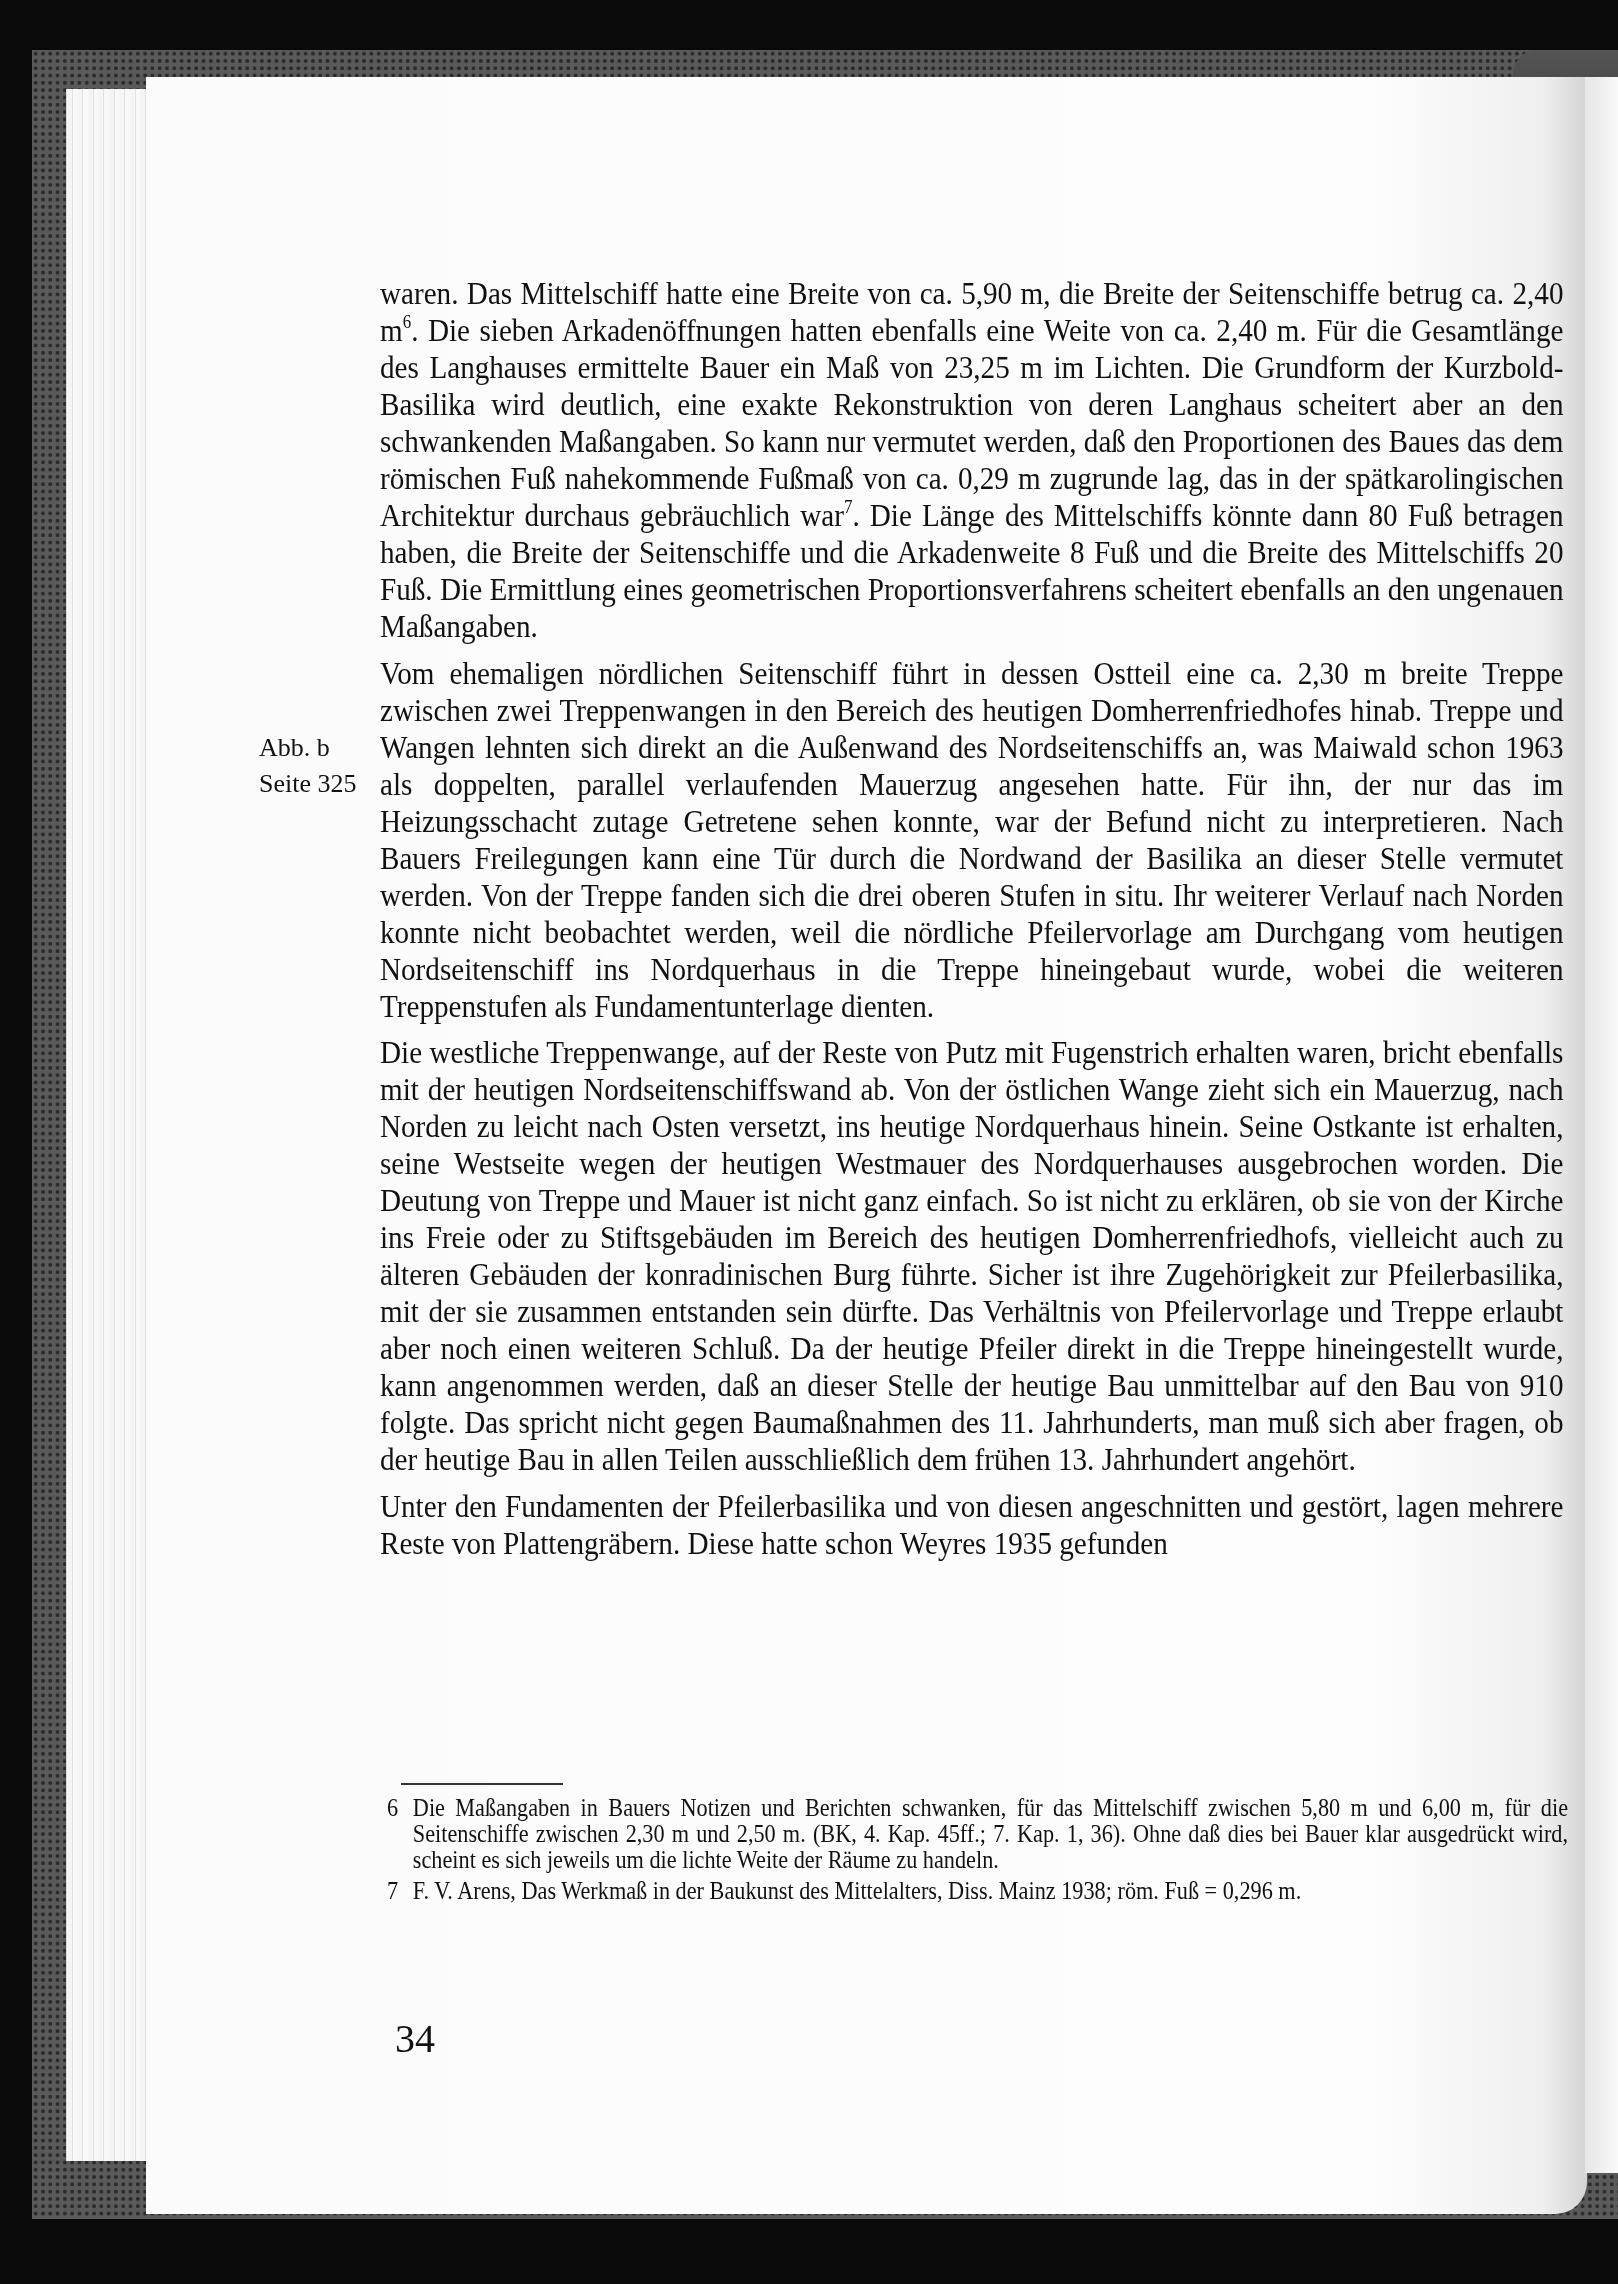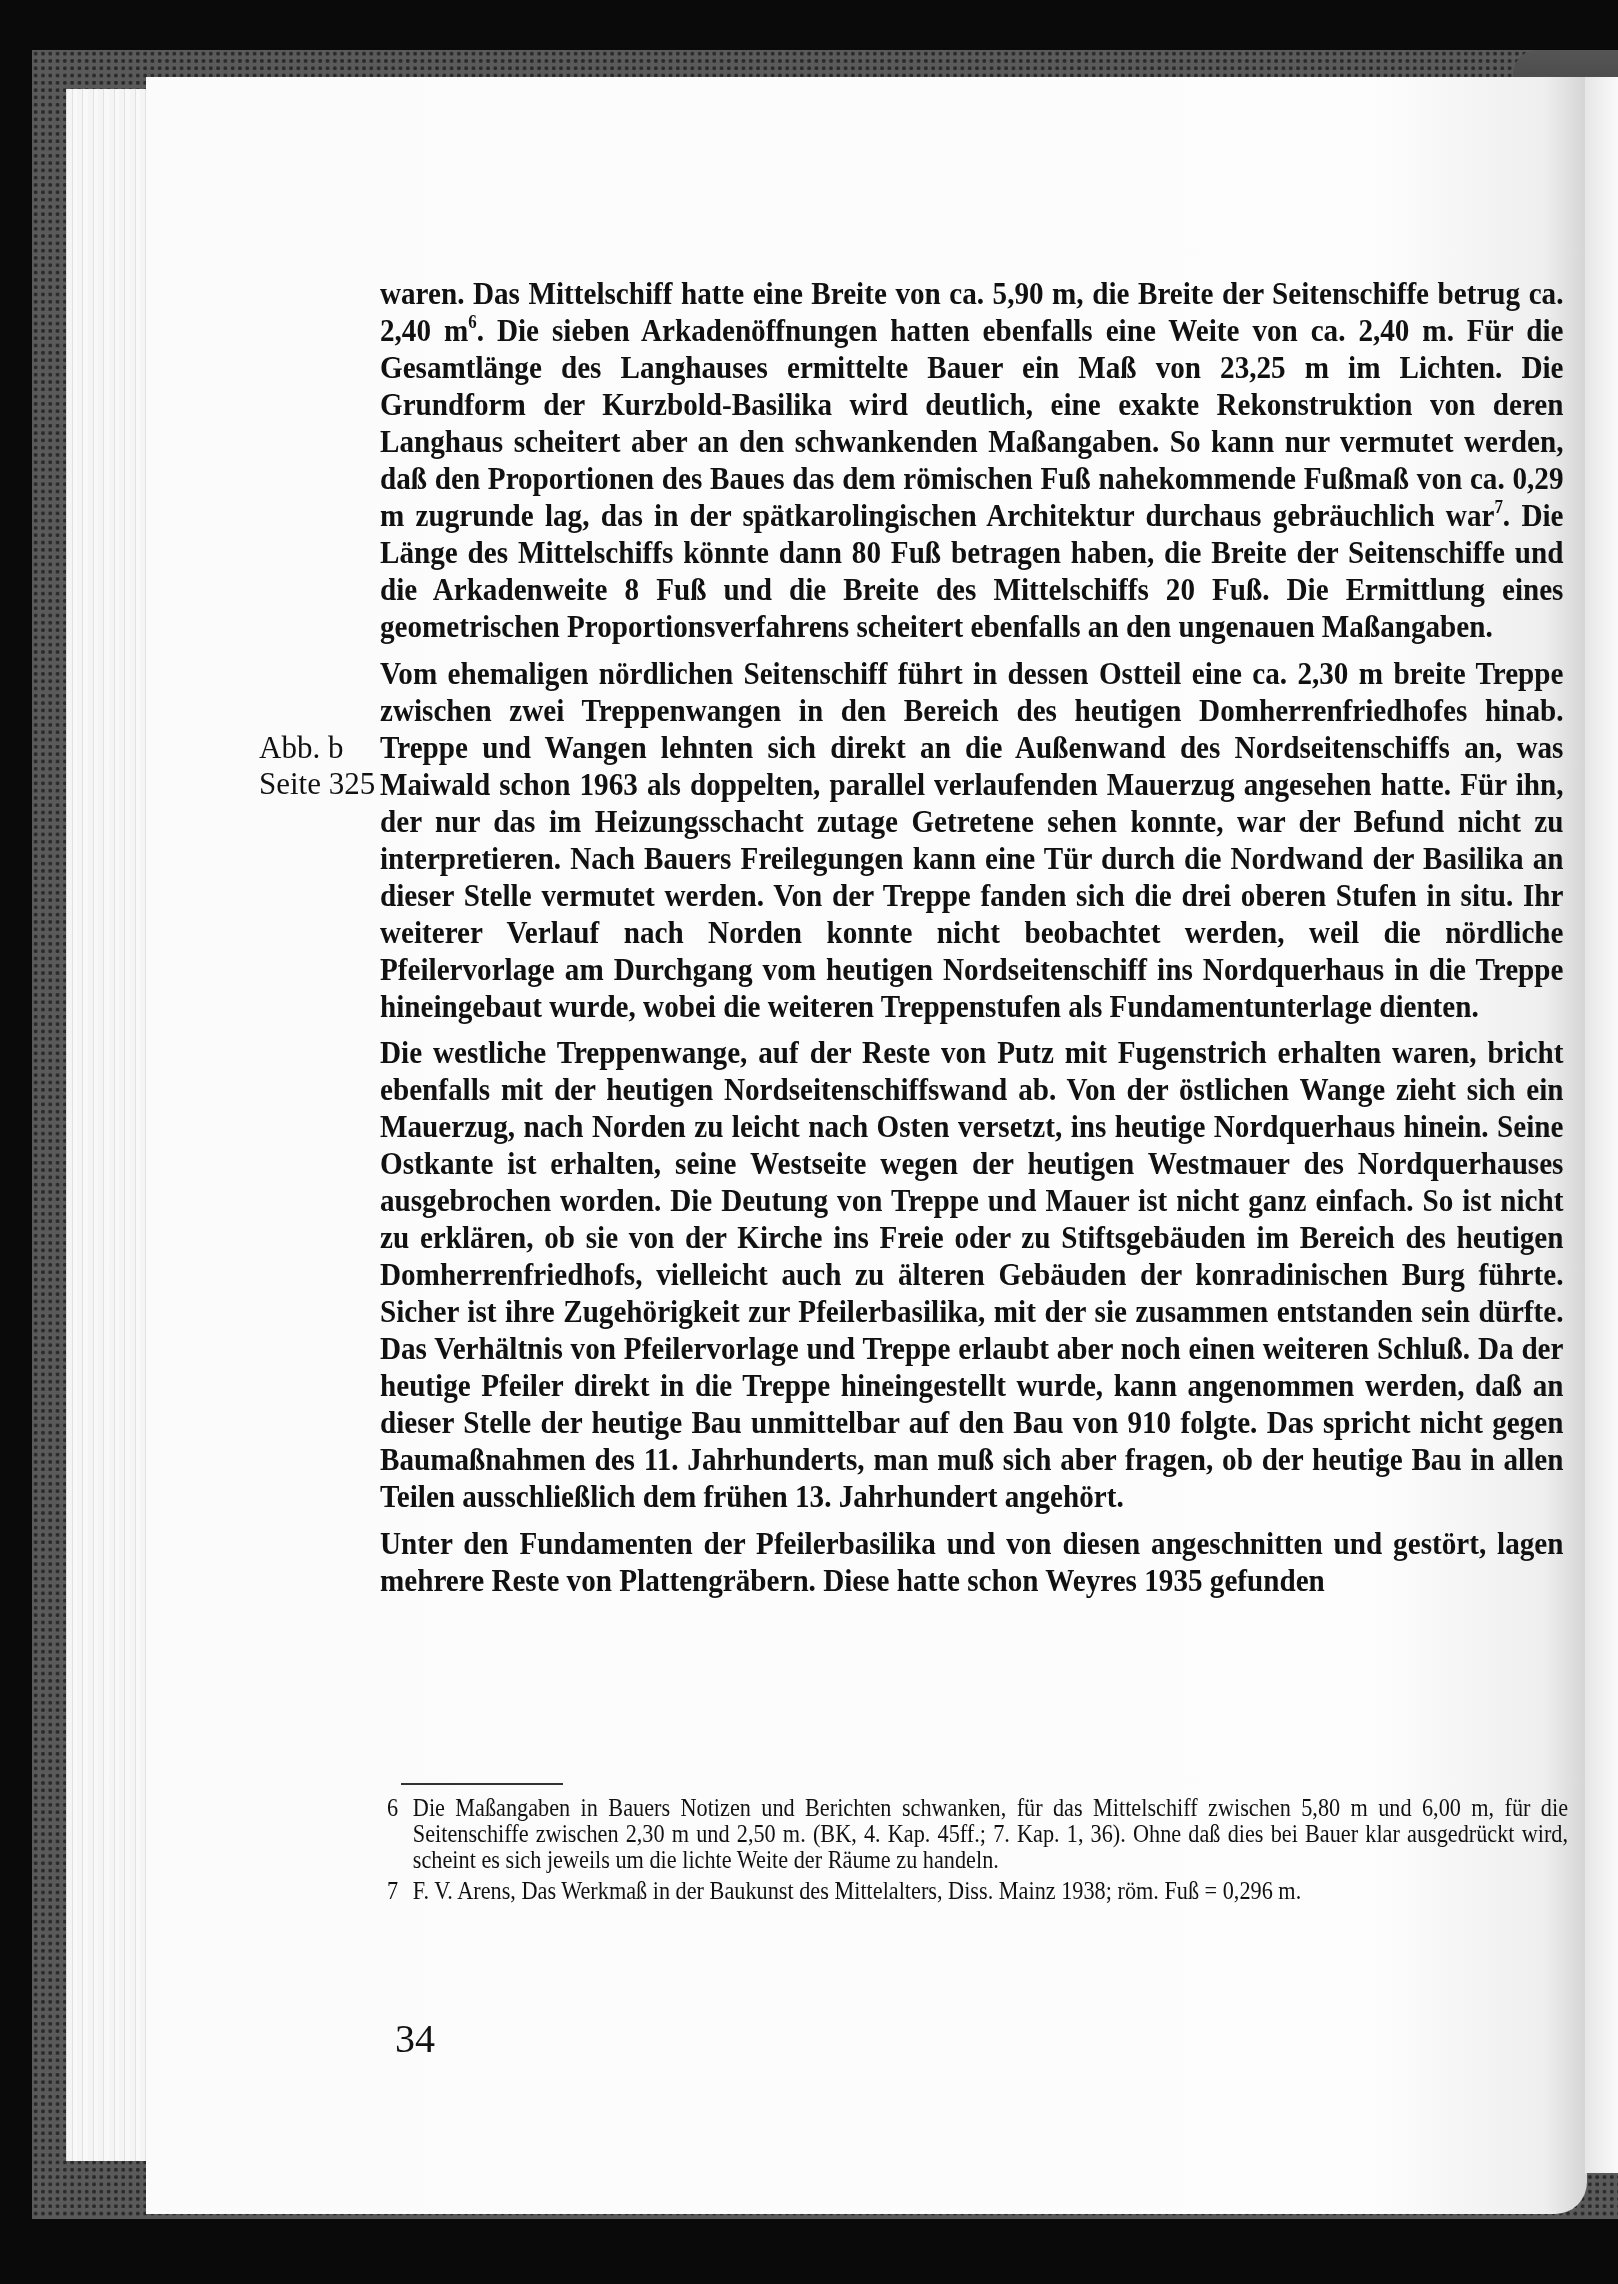--- a/index.html
+++ b/index.html
@@ -33,31 +33,31 @@
     .page {
       position: absolute; left: 146px; top: 77px; width: 1441px; height: 2137px;
       background: linear-gradient(90deg, #fbfbfb 0%, #fdfdfd 85%, #efefef 97%, #d4d4d4 100%);
       border-radius: 0 0 32px 0;
     }
     .page-edge {
       position: absolute; right: 0; top: 77px; width: 34px; height: 2096px;
       background: linear-gradient(90deg, #e6e6e6, #fafafa);
     }
     .content {
-      position: absolute; left: 380px; top: 275px; width: 1182px; font-weight: bold;
+      position: absolute; left: 380px; top: 275px; width: 1182px;
     }
     .body-text {
       font-size: 31px; line-height: 37px; text-align: justify;
       transform: scaleX(0.94); transform-origin: left top; width: 1259px;
     }
     .body-text p { margin: 0 0 9.7px 0; }
     sup { font-size: 18px; line-height: 0; vertical-align: 13px; }
     .margin-note {
       position: absolute; left: 259px; top: 730px;
-      font-size: 31px; line-height: 36px;
+      font-size: 26px; line-height: 36px;
     }
     .fn-rule {
       position: absolute; left: 401px; top: 1783px; width: 162px; height: 1.6px; background: #333;
     }
     .footnotes {
       position: absolute; left: 387px; top: 1795px; width: 1327px;
       font-size: 25px; line-height: 26px; text-align: justify;
       transform: scaleX(0.89); transform-origin: left top;
     }
     .fn { display: flex; margin-bottom: 4.9px; }

